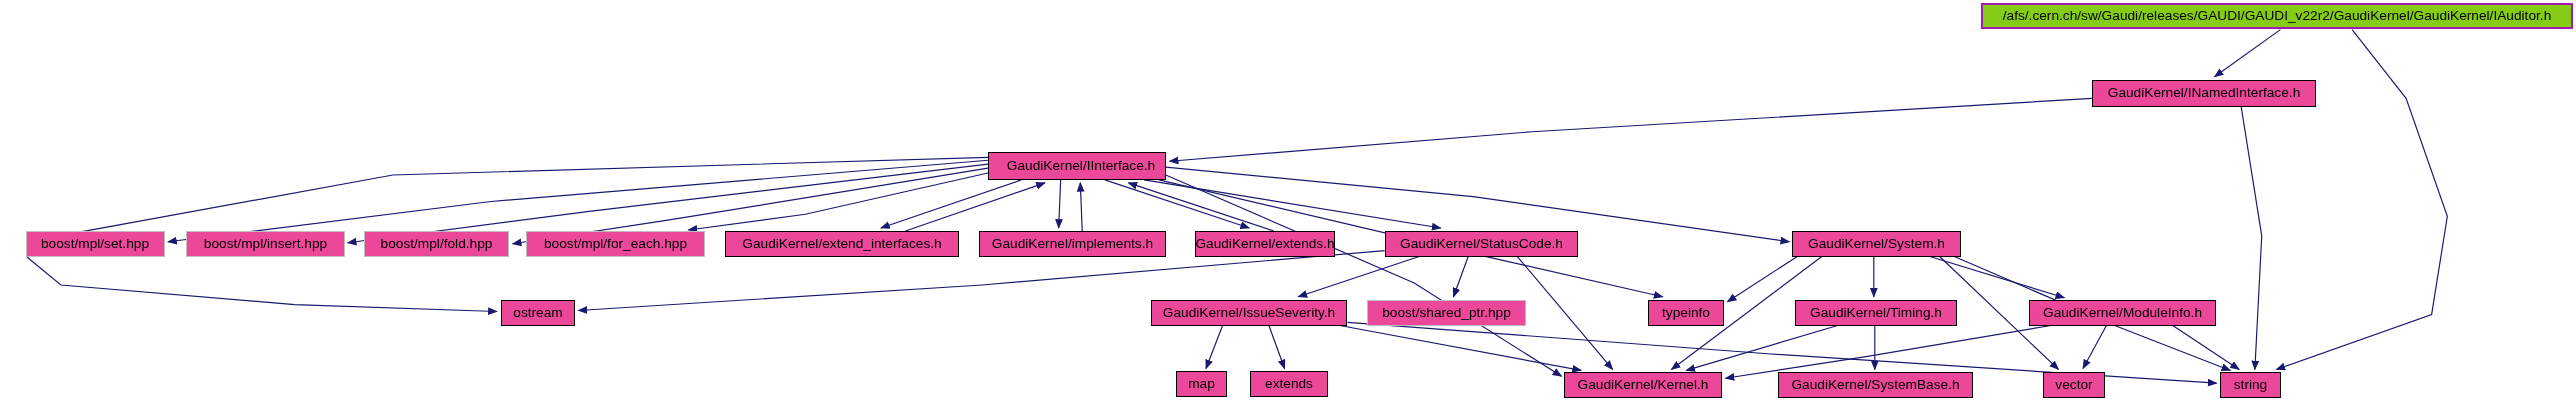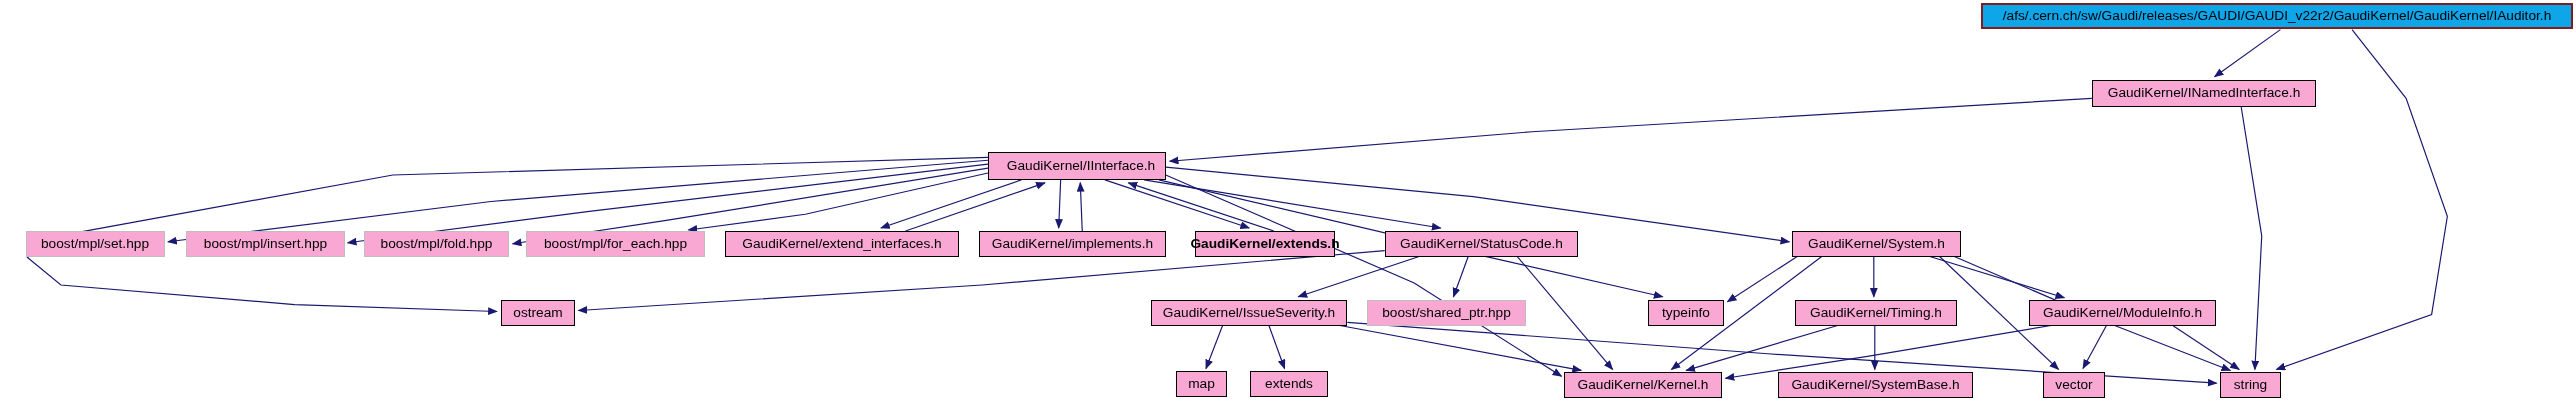--- a/index.html
+++ b/index.html
@@ -12,35 +12,35 @@
     overflow: hidden;
   }
   #edge-layer {
     position: absolute;
     left: 0; top: 0;
     width: 2576px; height: 404px;
   }
   .node {
     position: absolute;
     box-sizing: border-box;
-    background: #f9a8d4;
+    background: #ec4899;
     border: 1px solid #000000;
     color: #000000;
     font-size: 13.7px;
     line-height: 1;
     display: flex;
     align-items: center;
     justify-content: center;
     white-space: nowrap;
     cursor: pointer;
   }
   .node.external { border-color: #bebebe; }
   .node.focus {
-    background: #0ea5e9;
-    border: 2px solid #7f1d1d;
+    background: #84cc16;
+    border: 2px solid #a21caf;
   }
   .edge {
     fill: none;
     stroke-width: 1.2;
   }
 </style>
 </head>
 <body>
 
 <div id="stage">
@@ -112,21 +112,21 @@
       </div>
       <div class="node external" style="left: 526px; top: 231px; width: 179px; height: 25.5px;">
         <span>boost/mpl/for_each.hpp</span>
       </div>
       <div class="node" style="left: 725px; top: 231px; width: 234px; height: 25.5px;">
         <span>GaudiKernel/extend_interfaces.h</span>
       </div>
       <div class="node" style="left: 979px; top: 231px; width: 187px; height: 25.5px;">
         <span>GaudiKernel/implements.h</span>
       </div>
-      <div class="node" style="left: 1195px; top: 231px; width: 140px; height: 25.5px; font-weight: bold;">
+      <div class="node" style="left: 1195px; top: 231px; width: 140px; height: 25.5px;">
         <span>GaudiKernel/extends.h</span>
       </div>
       <div class="node" style="left: 1385px; top: 231px; width: 193px; height: 25.5px;">
         <span>GaudiKernel/StatusCode.h</span>
       </div>
       <div class="node" style="left: 1792px; top: 231px; width: 169px; height: 25.5px;">
         <span>GaudiKernel/System.h</span>
       </div>
       <div class="node" style="left: 501px; top: 300px; width: 74px; height: 25.5px;">
         <span>ostream</span>

